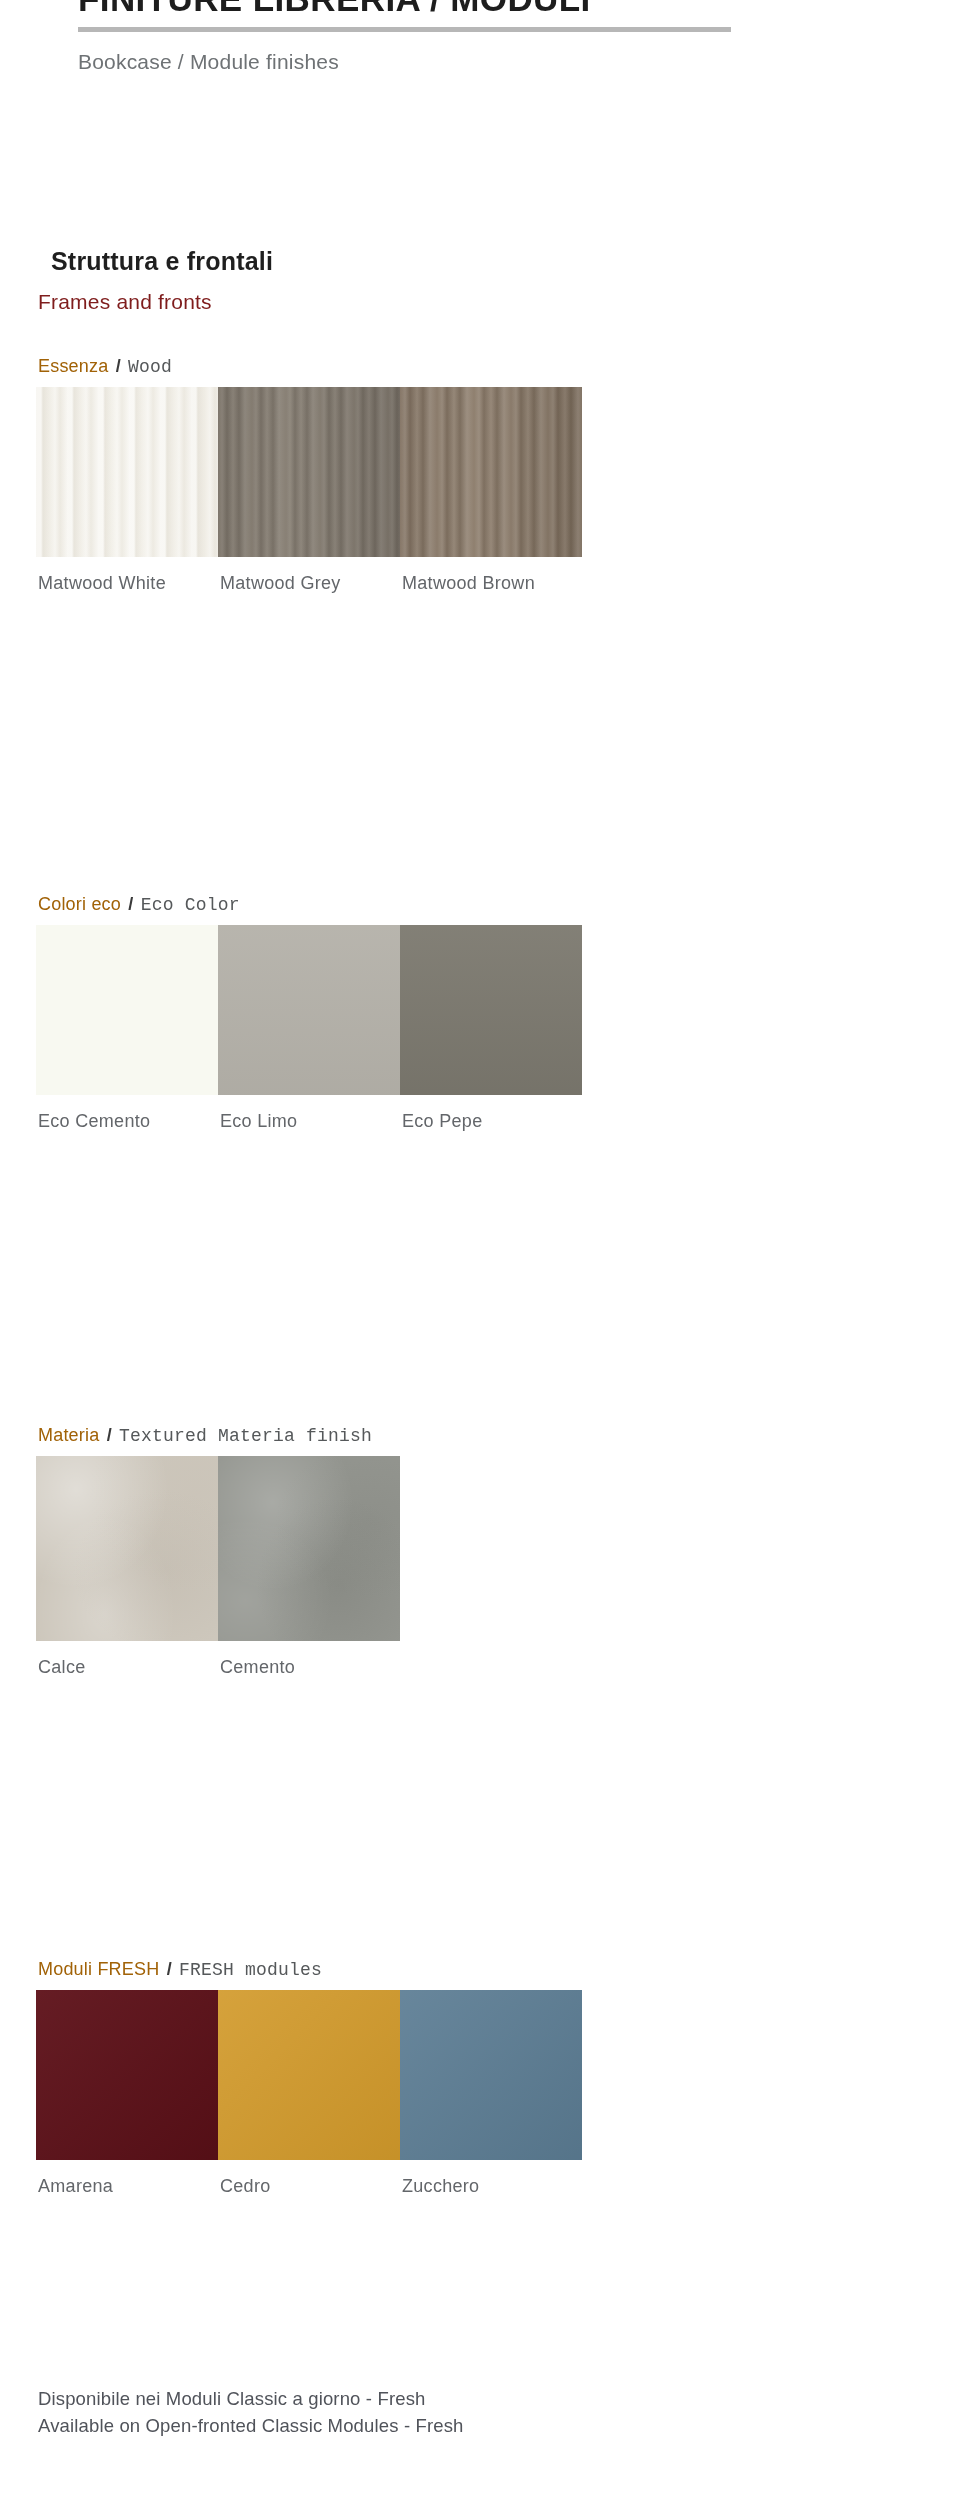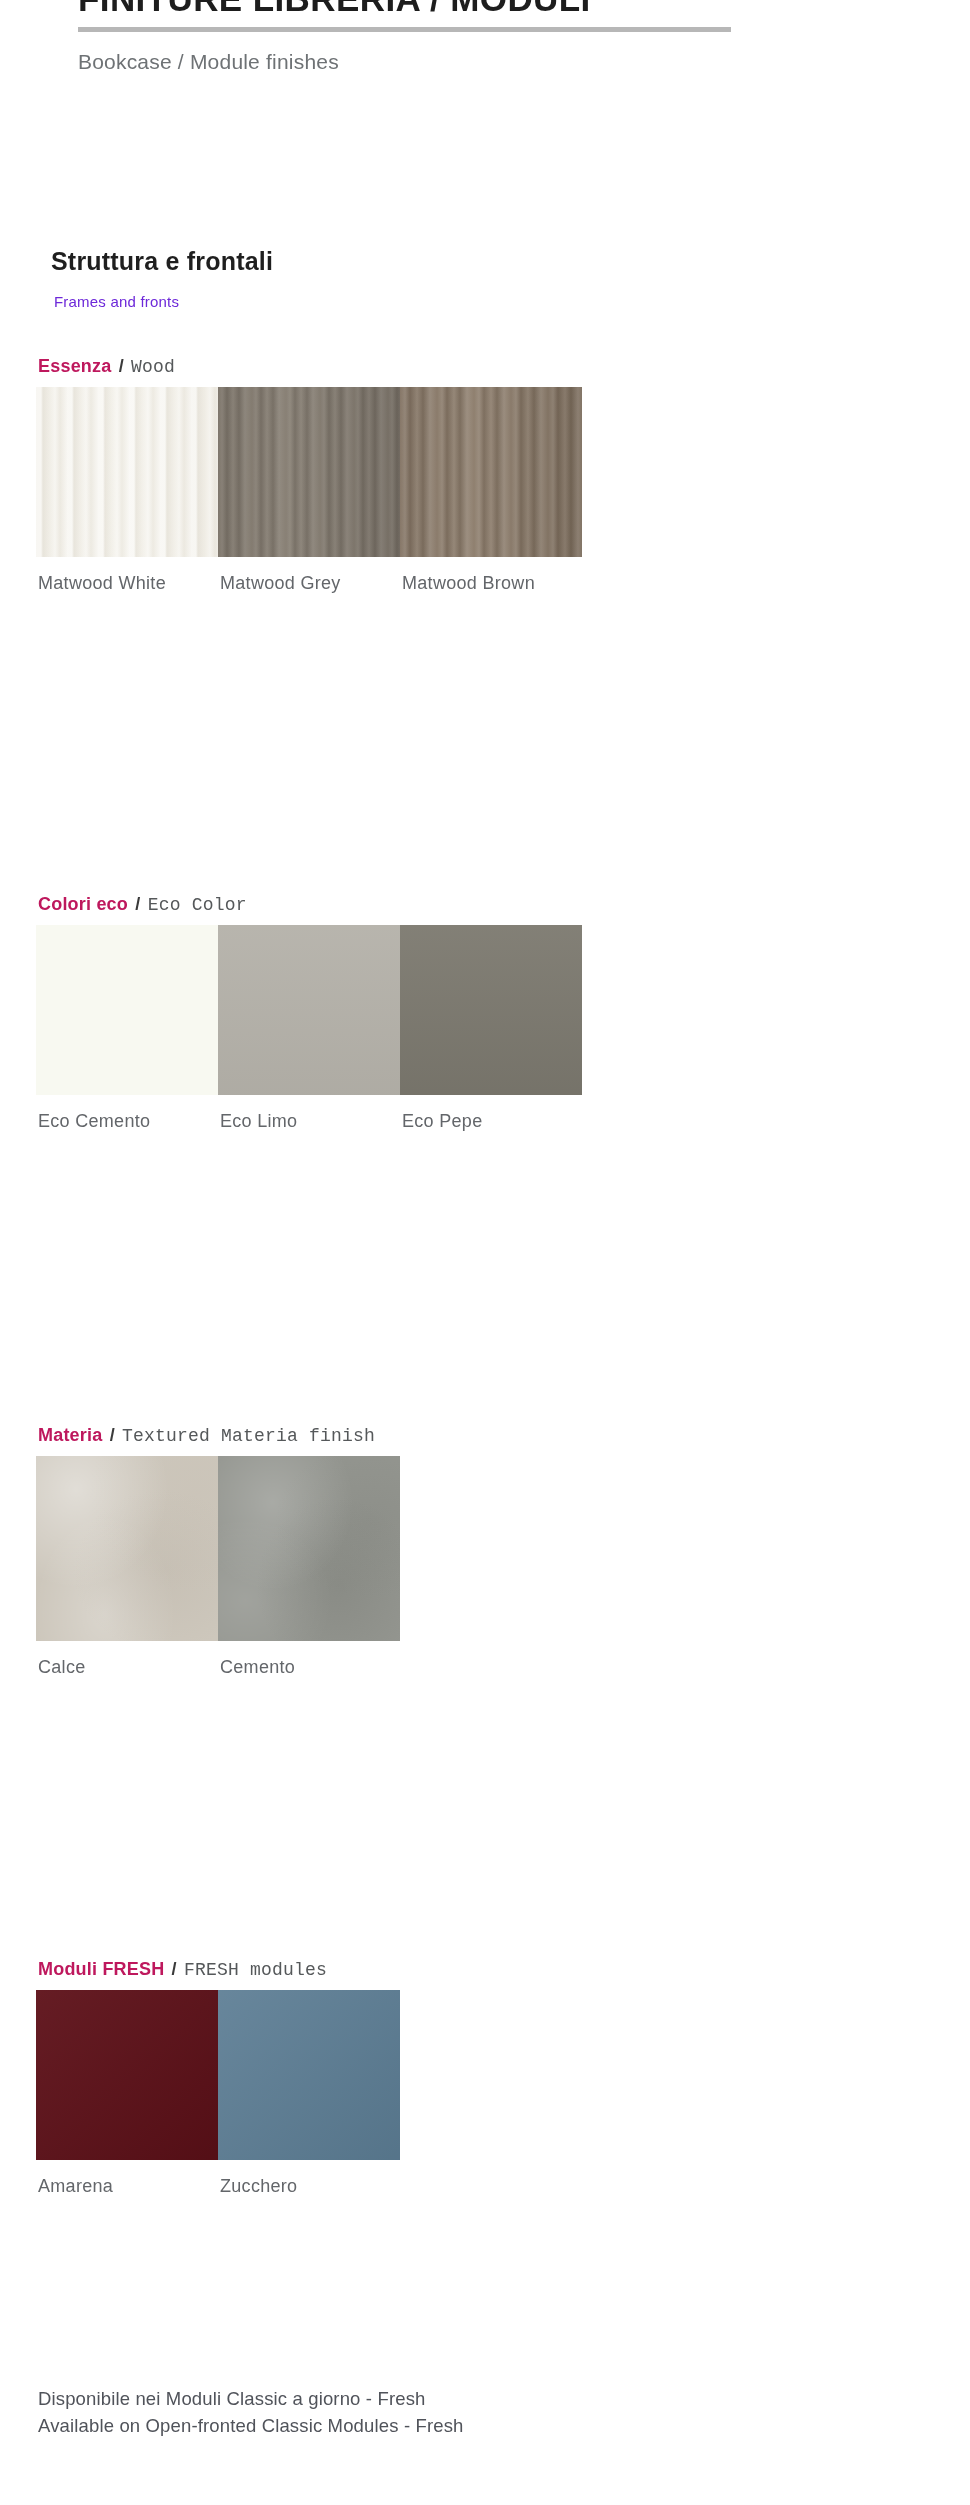--- a/index.html
+++ b/index.html
@@ -72,23 +72,23 @@
   .section-title {
     margin: 13px;
     font-size: 25px;
     font-weight: bold;
     color: #1f1f1f;
     letter-spacing: 0.2px;
     line-height: 30px;
     white-space: nowrap;
   }
   .section-subtitle {
-    margin: 2px 0 0 16px;
-    font-size: 15px;
-    color: #6d28d9;
+    margin: 2px 0 0 0;
+    font-size: 21px;
+    color: #7f1d1d;
     letter-spacing: 0.2px;
     line-height: 25px;
     white-space: nowrap;
   }
 
   
   .group {
     position: absolute;
     left: 0;
     width: 970px;
@@ -96,22 +96,22 @@
   .group-label {
     position: absolute;
     left: 38px;
     top: 0;
     font-size: 18px;
     letter-spacing: 0.2px;
     white-space: nowrap;
     line-height: 22px;
   }
   .group-label .it {
-    font-weight: bold;
-    color: #be185d;
+    font-weight: normal;
+    color: #a16207;
   }
   .group-label .sep {
     font-weight: bold;
     color: #3a3a3a;
     padding: 0 2px;
   }
   .group-label .en {
     font-weight: normal;
     color: #55585a;
     font-family: Liberation Mono, monospace;
@@ -312,20 +312,25 @@
       <span class="en">FRESH modules</span>
     </div>
     <div class="swatch-row tall">
 
       <div class="swatch-cell">
         <div class="swatch" style="background:#5d1018;
                     background-image:linear-gradient(135deg, rgba(255,255,255,0.05), rgba(0,0,0,0.10));"></div>
         <div class="swatch-label">Amarena</div>
       </div>
 
+      <div class="swatch-cell">
+        <div class="swatch" style="background:#d29a2b;
+                    background-image:linear-gradient(135deg, rgba(255,255,255,0.08), rgba(0,0,0,0.06));"></div>
+        <div class="swatch-label">Cedro</div>
+      </div>
 
       <div class="swatch-cell">
         <div class="swatch" style="background:#5c7d94;
                     background-image:linear-gradient(135deg, rgba(255,255,255,0.07), rgba(0,0,0,0.07));"></div>
         <div class="swatch-label">Zucchero</div>
       </div>
 
     </div>
   </div>
 

